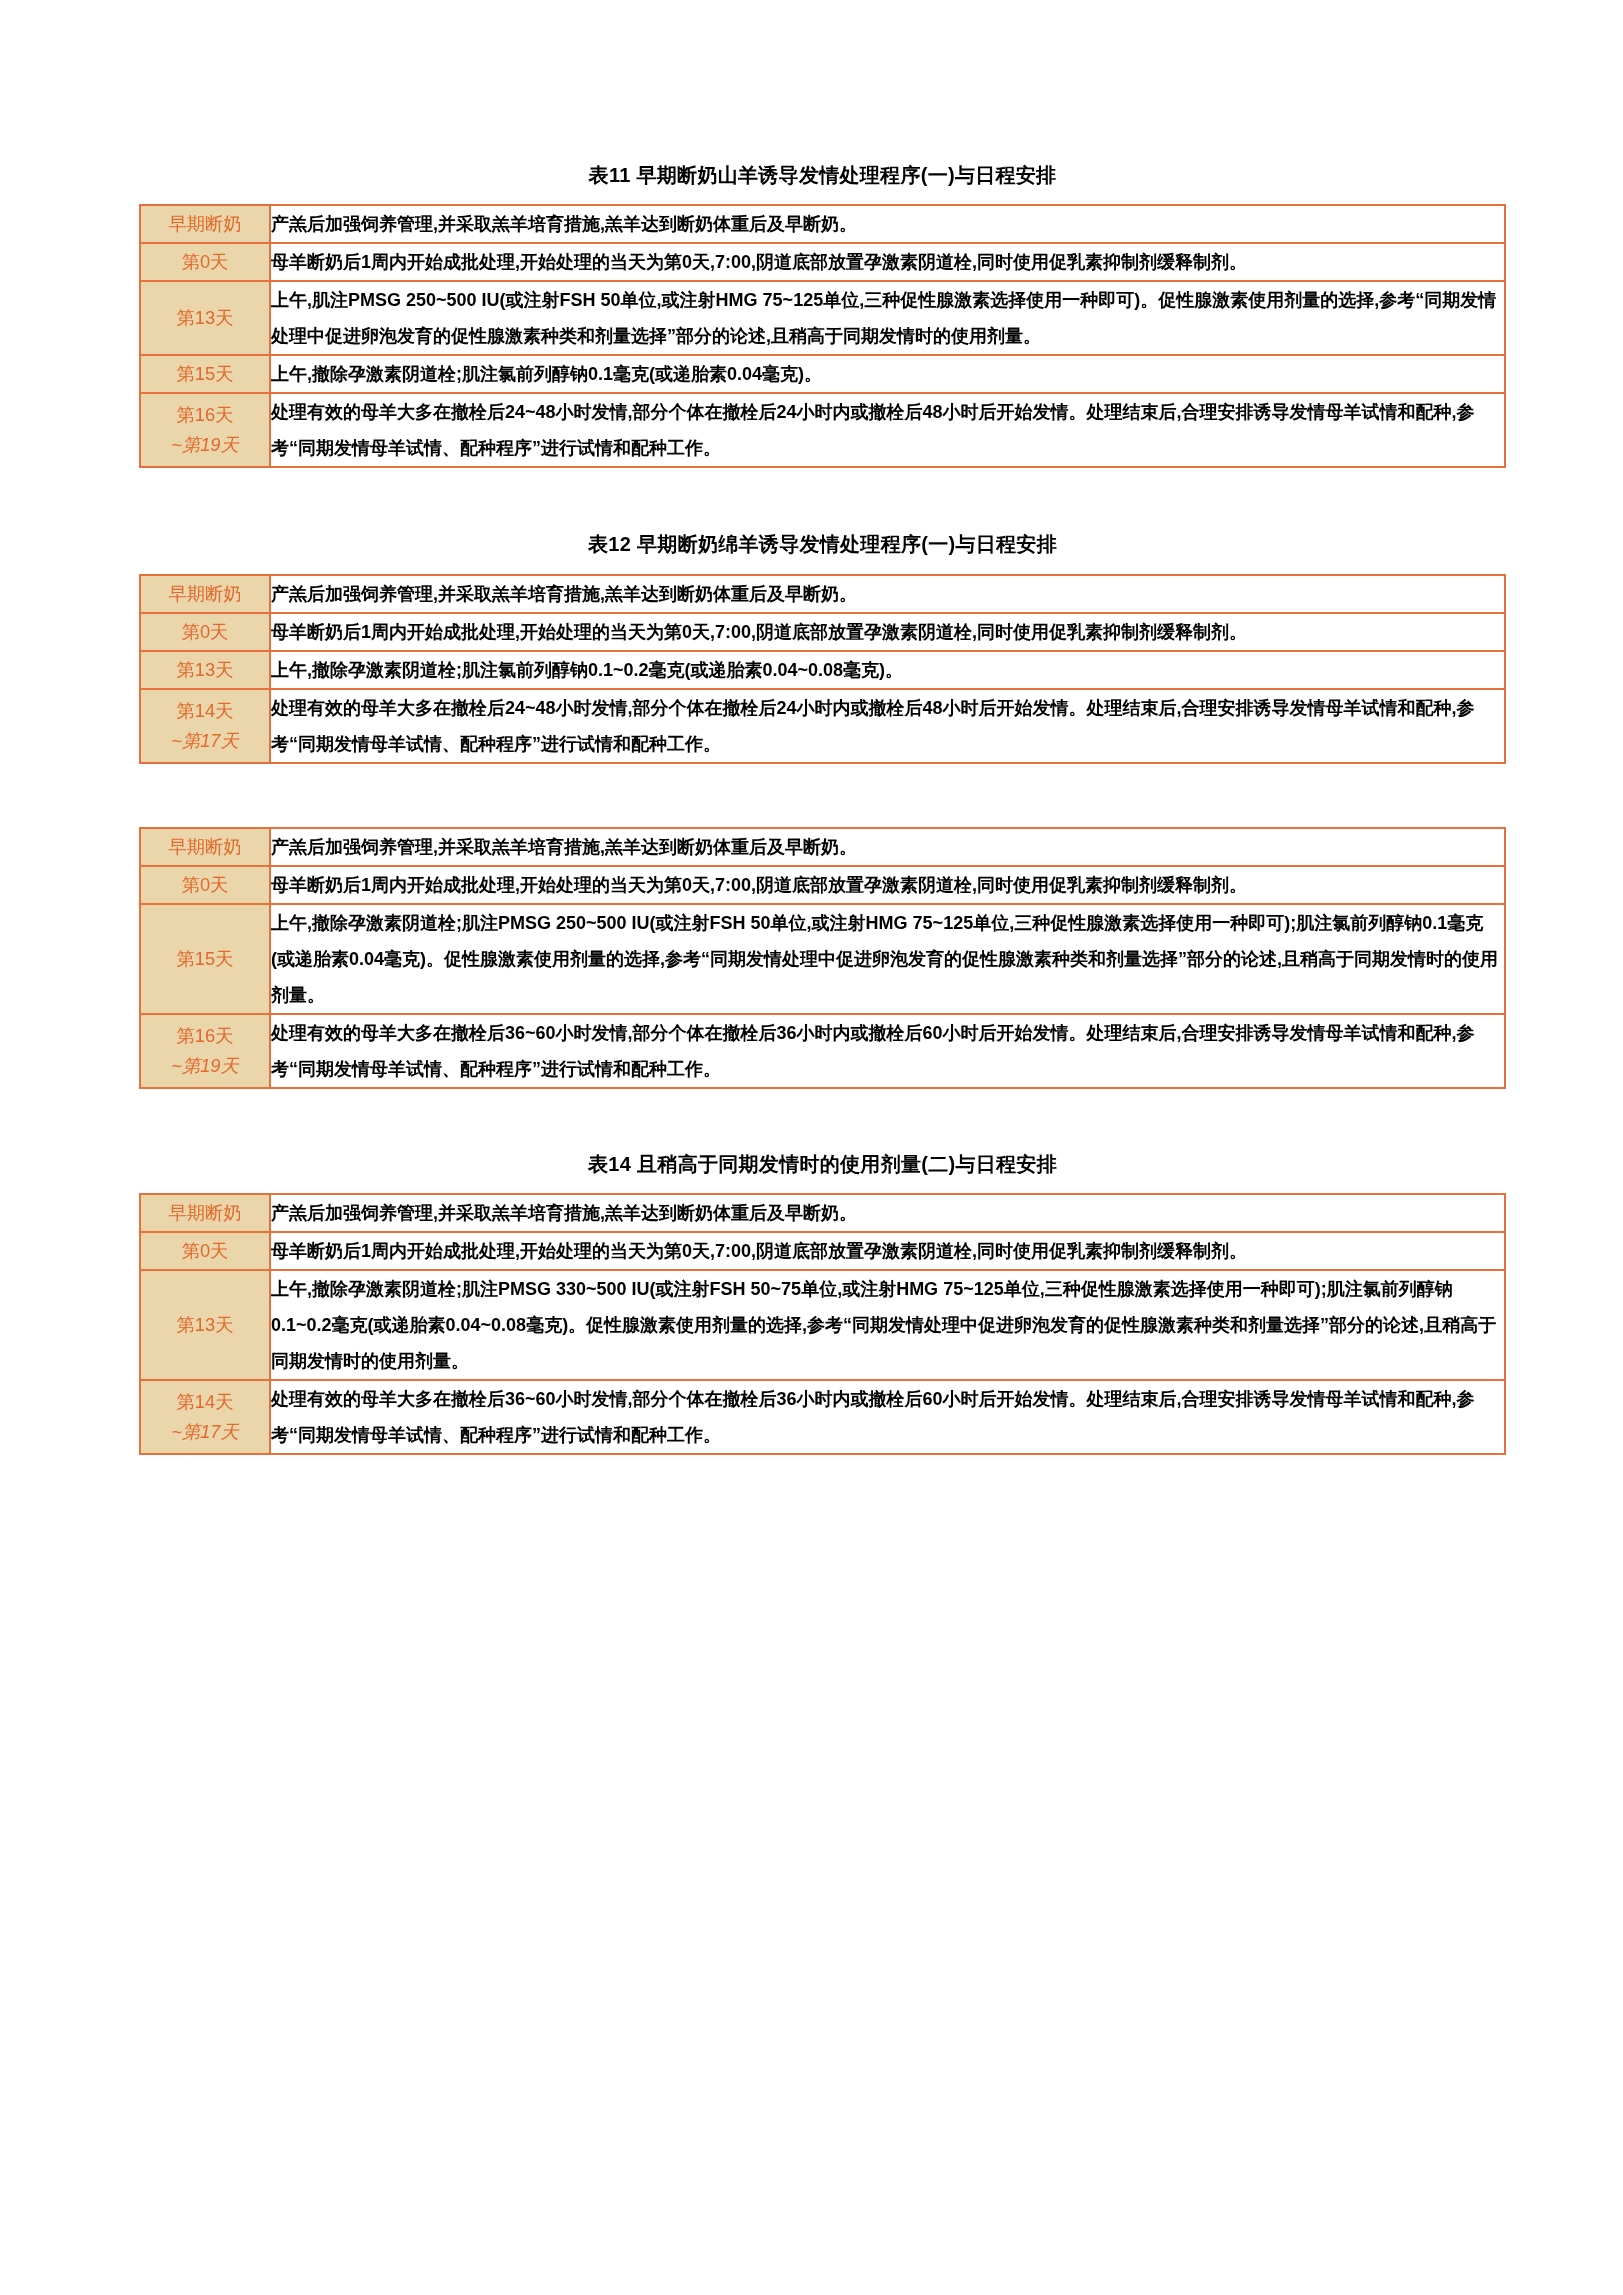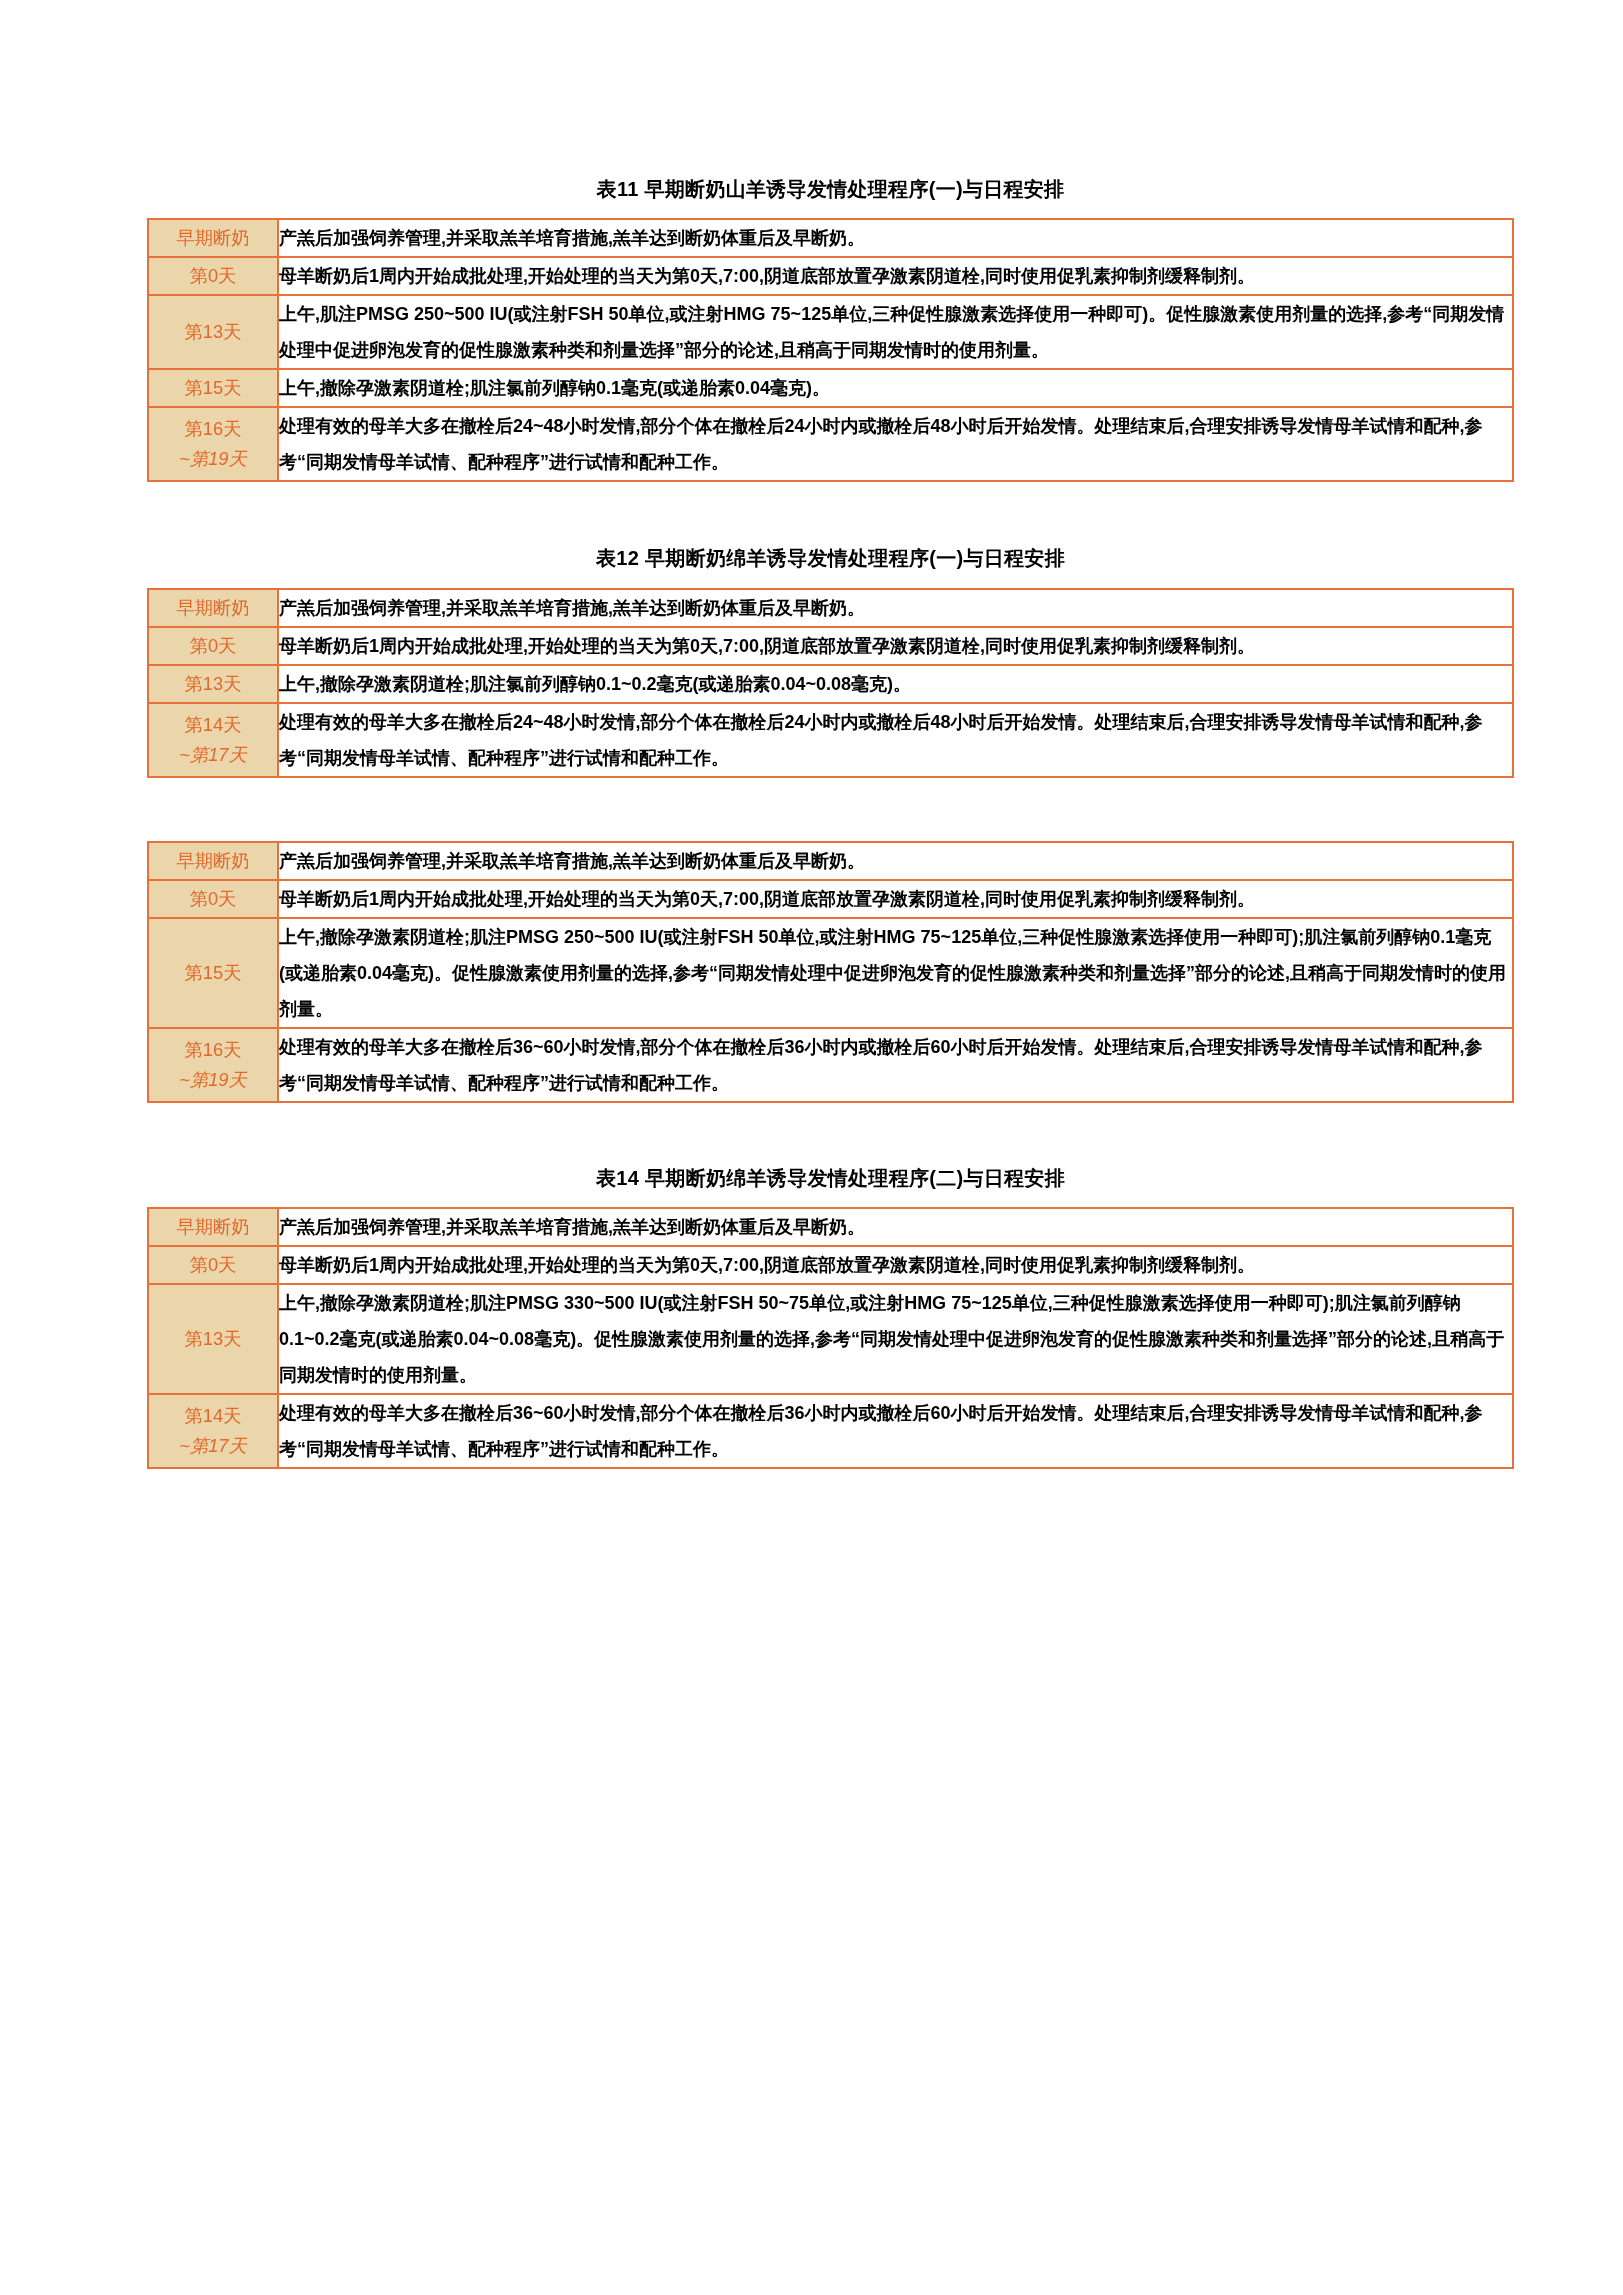--- a/index.html
+++ b/index.html
@@ -11,22 +11,21 @@
     width: 1623px;
     height: 2295px;
     font-family: "Liberation Sans", "DejaVu Sans", sans-serif;
     -webkit-font-smoothing: antialiased;
   }
   .page {
     position: relative;
     width: 1623px;
     height: 2191px;
     box-sizing: border-box;
-    padding: 16px;
-    margin-top: 6px;
+    padding: 8px;
   }
   .table-block {
     width: 1367px;
     margin: 0 0 0 131px;
   }
   .table-title {
     text-align: center;
     font-size: 20px;
     font-weight: 700;
     color: #000000;
@@ -164,21 +163,21 @@
           </td>
           <td class="bodycell">处理有效的母羊大多在撤栓后36~60小时发情,部分个体在撤栓后36小时内或撤栓后60小时后开始发情。处理结束后,合理安排诱导发情母羊试情和配种,参考“同期发情母羊试情、配种程序”进行试情和配种工作。</td>
         </tr>
       </tbody>
     </table>
   </div>
 
   <div class="gap-3"></div>
 
   <div class="table-block">
-    <div class="table-title">表14  早期断奶绵羊诱导发情处理程序(二)与日程安排</div>
+    <div class="table-title">表14  且稍高于同期发情时的使用剂量(二)与日程安排</div>
     <table class="sched">
       <tbody>
         <tr>
           <td class="daycell">早期断奶</td>
           <td class="bodycell">产羔后加强饲养管理,并采取羔羊培育措施,羔羊达到断奶体重后及早断奶。</td>
         </tr>
         <tr>
           <td class="daycell">第0天</td>
           <td class="bodycell">母羊断奶后1周内开始成批处理,开始处理的当天为第0天,7:00,阴道底部放置孕激素阴道栓,同时使用促乳素抑制剂缓释制剂。</td>
         </tr>

